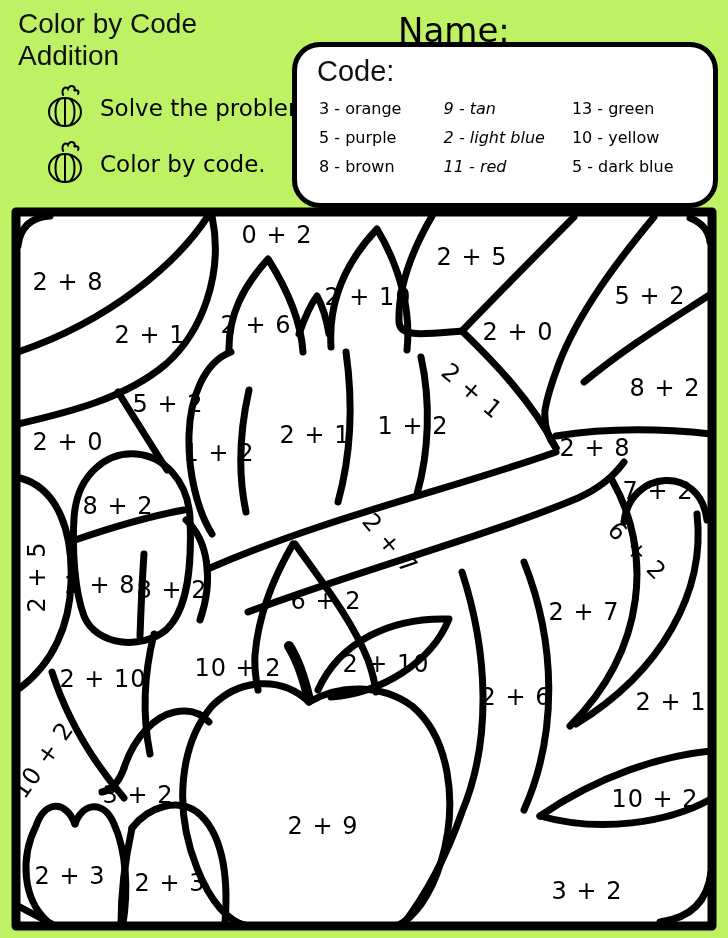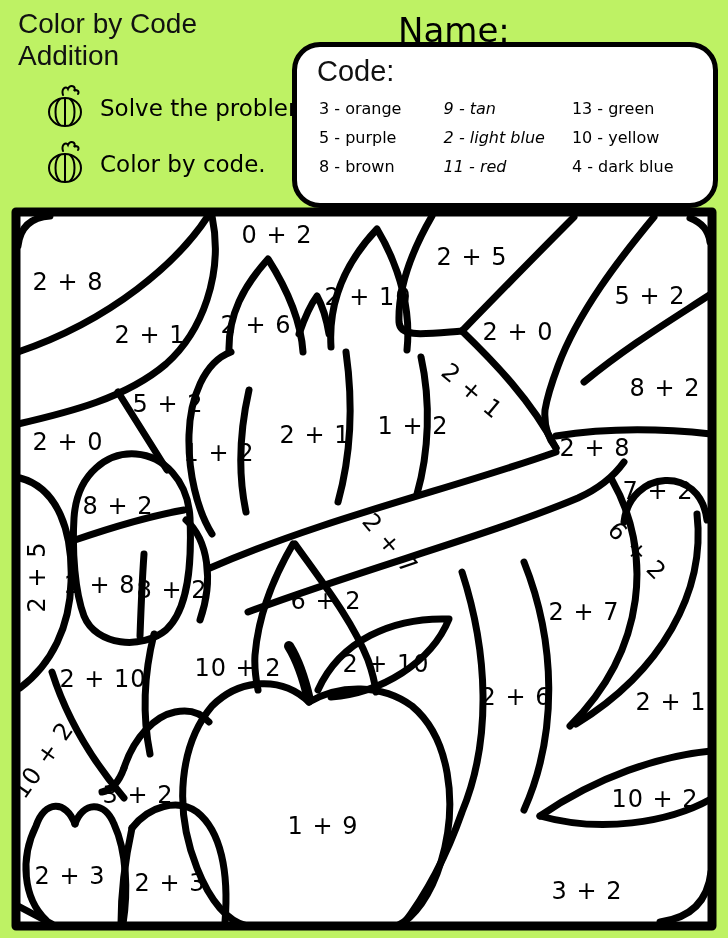--- a/index.html
+++ b/index.html
@@ -74,21 +74,21 @@
           <span class="code-entry">8 - brown</span>
         </div>
       <div class="code-col code-col-2">
           <span class="code-entry">9 - tan</span>
           <span class="code-entry">2 - light blue</span>
           <span class="code-entry">11  - red</span>
         </div>
       <div class="code-col code-col-3">
           <span class="code-entry">13 - green</span>
           <span class="code-entry">10 - yellow</span>
-          <span class="code-entry">4 - dark blue</span>
+          <span class="code-entry">5 - dark blue</span>
         </div>
     </div>
   </div>
 
   <div class="picture">
     <svg width="728" height="938" viewBox="0 0 728 938">
       <g stroke="#000" fill="none" stroke-linecap="round" stroke-linejoin="round">
         <rect x="16" y="212" width="696" height="714" stroke-width="9" fill="#ffffff"></rect>
 
         <g stroke-width="7">
@@ -185,20 +185,20 @@
         <div class="problem" style="left: 326px; top: 601px; transform: translate(-50%, -50%) rotate(0deg);">6 + 2</div>
         <div class="problem" style="left: 584px; top: 612px; transform: translate(-50%, -50%) rotate(0deg);">2 + 7</div>
         <div class="problem" style="left: 238px; top: 668px; transform: translate(-50%, -50%) rotate(0deg);">10 + 2</div>
         <div class="problem" style="left: 386px; top: 664px; transform: translate(-50%, -50%) rotate(0deg);">2 + 10</div>
         <div class="problem" style="left: 103px; top: 679px; transform: translate(-50%, -50%) rotate(0deg);">2 + 10</div>
         <div class="problem" style="left: 516px; top: 697px; transform: translate(-50%, -50%) rotate(0deg);">2 + 6</div>
         <div class="problem" style="left: 671px; top: 702px; transform: translate(-50%, -50%) rotate(0deg);">2 + 1</div>
         <div class="problem" style="left: 43px; top: 760px; transform: translate(-50%, -50%) rotate(-55deg);">10 + 2</div>
         <div class="problem" style="left: 138px; top: 795px; transform: translate(-50%, -50%) rotate(0deg);">3 + 2</div>
         <div class="problem" style="left: 655px; top: 799px; transform: translate(-50%, -50%) rotate(0deg);">10 + 2</div>
-        <div class="problem" style="left: 323px; top: 826px; transform: translate(-50%, -50%) rotate(0deg);">1 + 9</div>
+        <div class="problem" style="left: 323px; top: 826px; transform: translate(-50%, -50%) rotate(0deg);">2 + 9</div>
         <div class="problem" style="left: 70px; top: 876px; transform: translate(-50%, -50%) rotate(0deg);">2 + 3</div>
         <div class="problem" style="left: 170px; top: 883px; transform: translate(-50%, -50%) rotate(0deg);">2 + 3</div>
         <div class="problem" style="left: 587px; top: 891px; transform: translate(-50%, -50%) rotate(0deg);">3 + 2</div>
       </div>
   </div>
 
 </div>
 
 </body></html>

